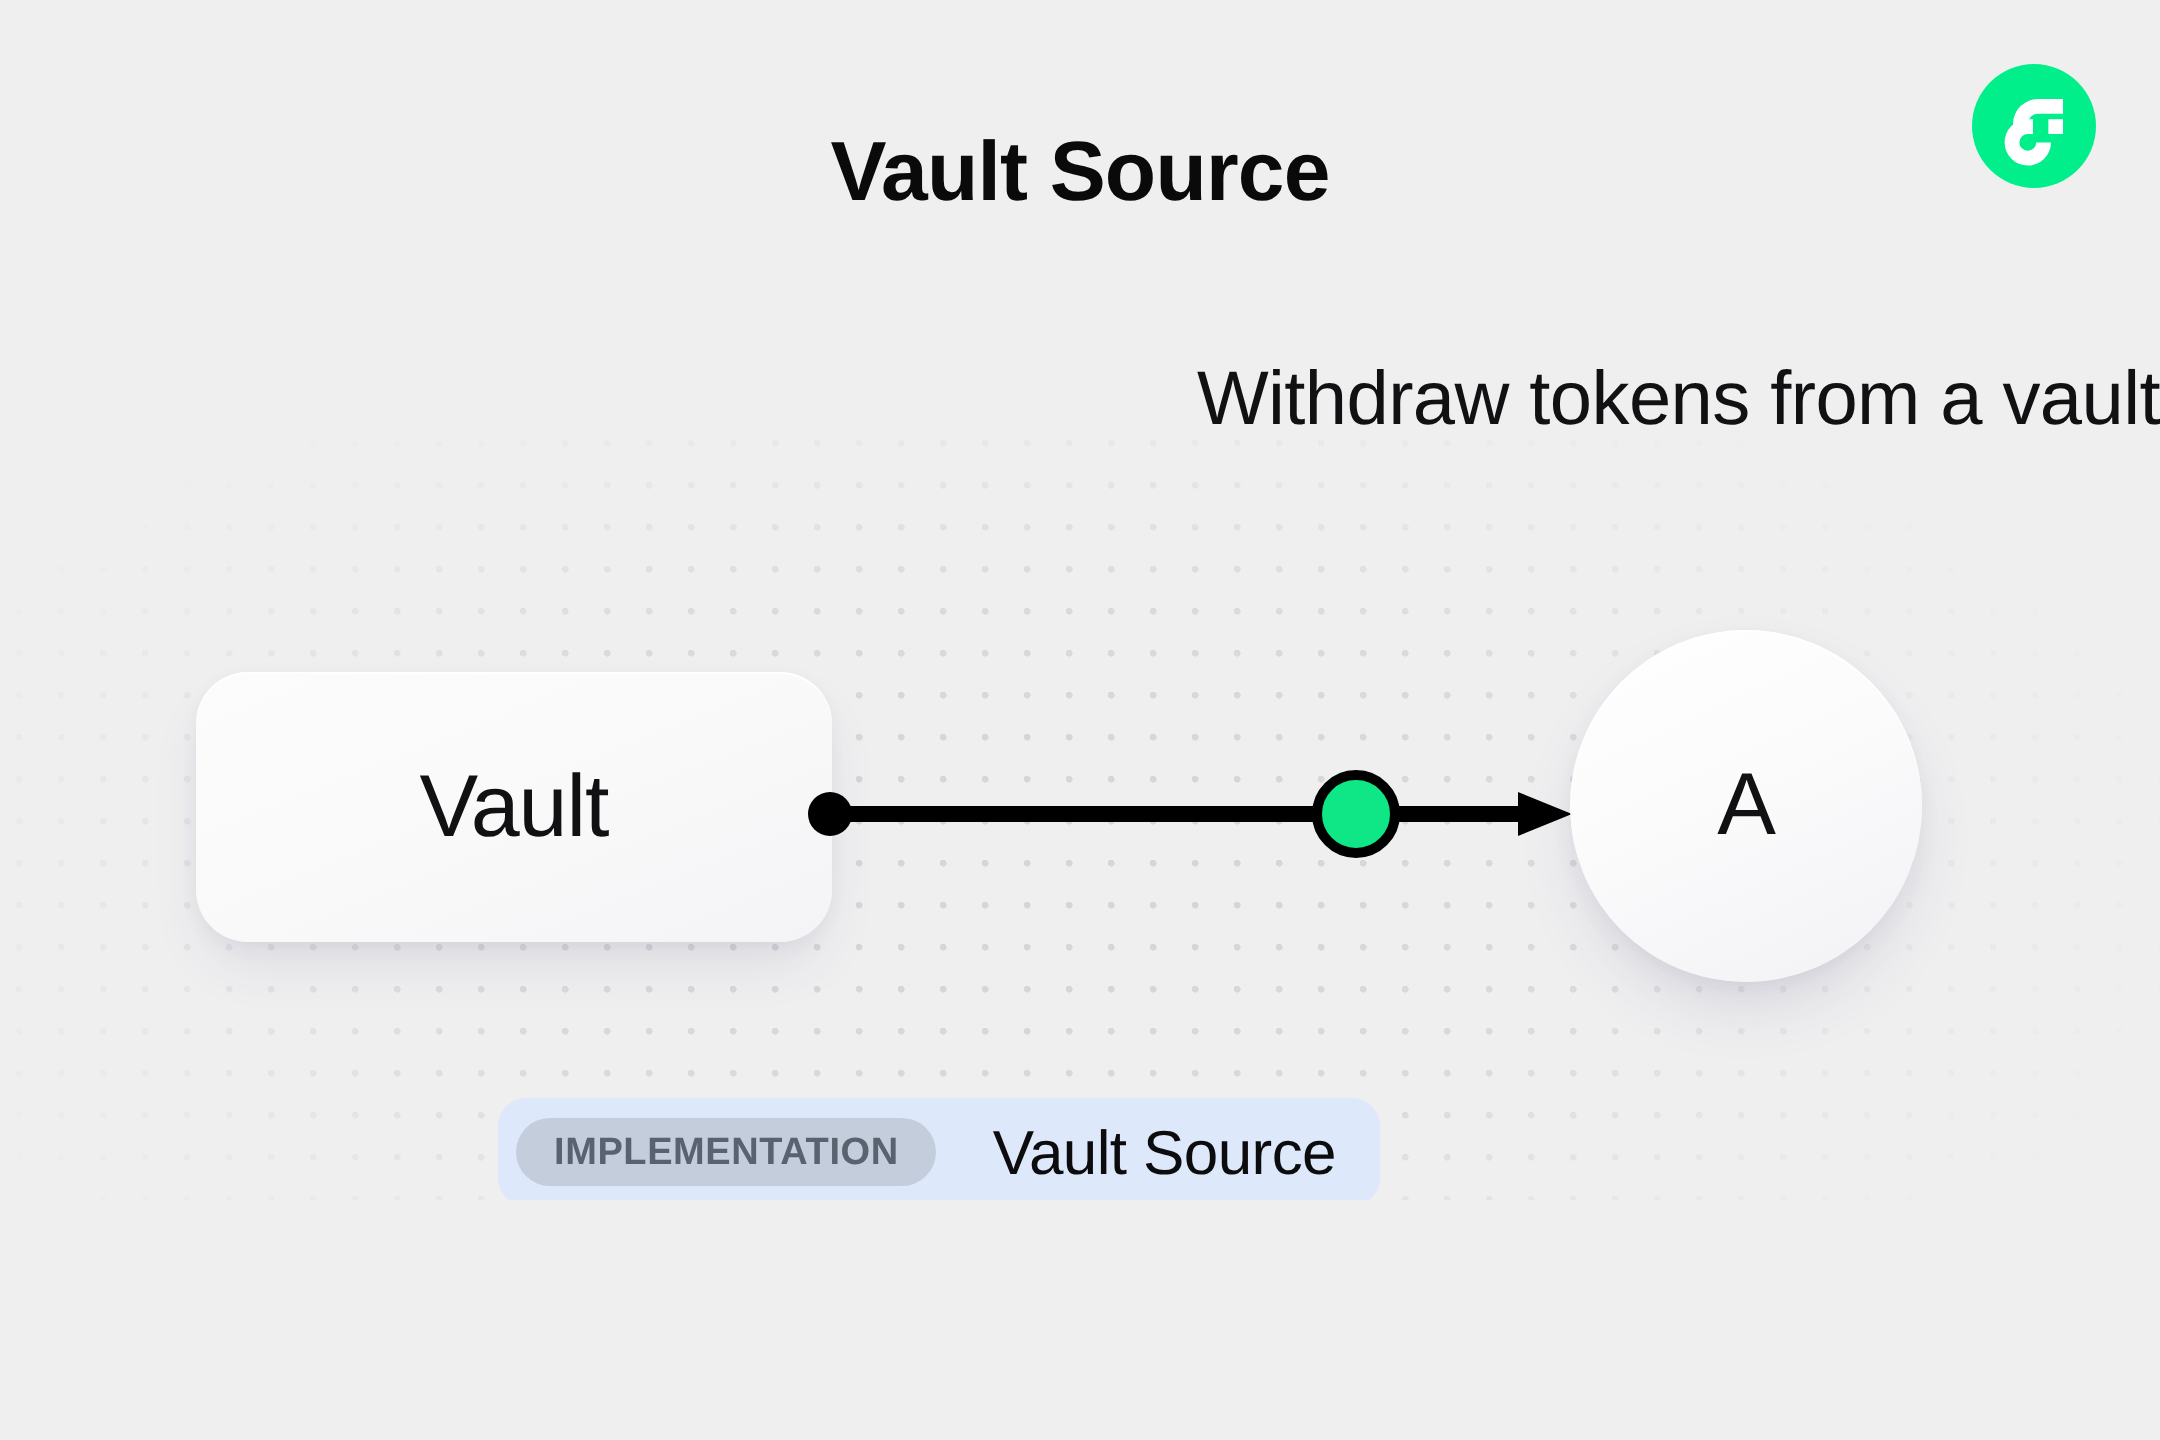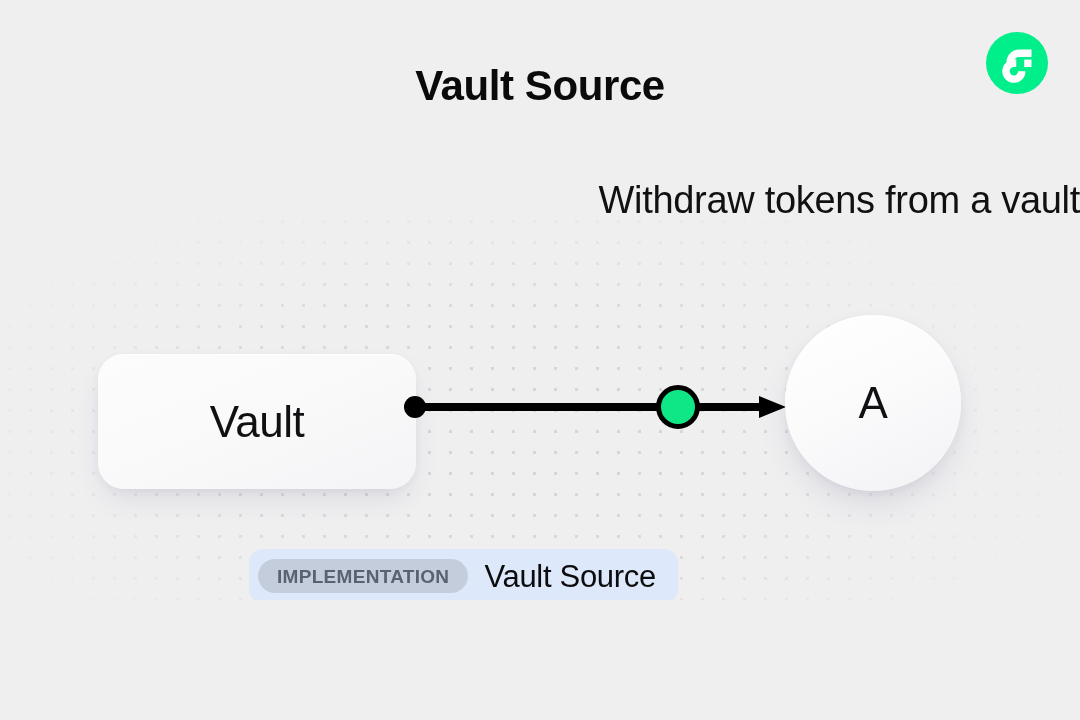--- a/index.html
+++ b/index.html
@@ -79,21 +79,21 @@
     position: absolute;
     left: 0;
     top: 0;
     width: 1080px;
     height: 720px;
   }
 
   .node-rect {
     position: absolute;
     left: 98px;
-    top: 354px;
+    top: 336px;
     width: 318px;
     height: 135px;
     border-radius: 26px;
     background: linear-gradient(158deg, #fcfcfd 0%, #fafafb 42%, #f4f4f6 100%);
     box-shadow:
       0 1px 0 0 rgba(255,255,255,0.95) inset,
       0 14px 30px -8px rgba(60, 60, 110, 0.13),
       0 3px 10px -2px rgba(60, 60, 110, 0.08);
     display: flex;
     align-items: center;
@@ -173,21 +173,21 @@
   #implementation-badge {
     position: absolute;
     left: 249px;
     top: 549px;
     height: 54px;
     padding: 0 22px 0 9px;
     border-radius: 14px;
     background: #dee8fb;
     display: flex;
     align-items: center;
-    gap: 16px;
+    gap: 28px;
   }
   #implementation-tag {
     background: #c4cddc;
     color: #59636f;
     font-size: 19px;
     font-weight: 700;
     letter-spacing: 0.3px;
     padding: 8px 19px 7px 19px;
     border-radius: 18px;
     line-height: 1;

